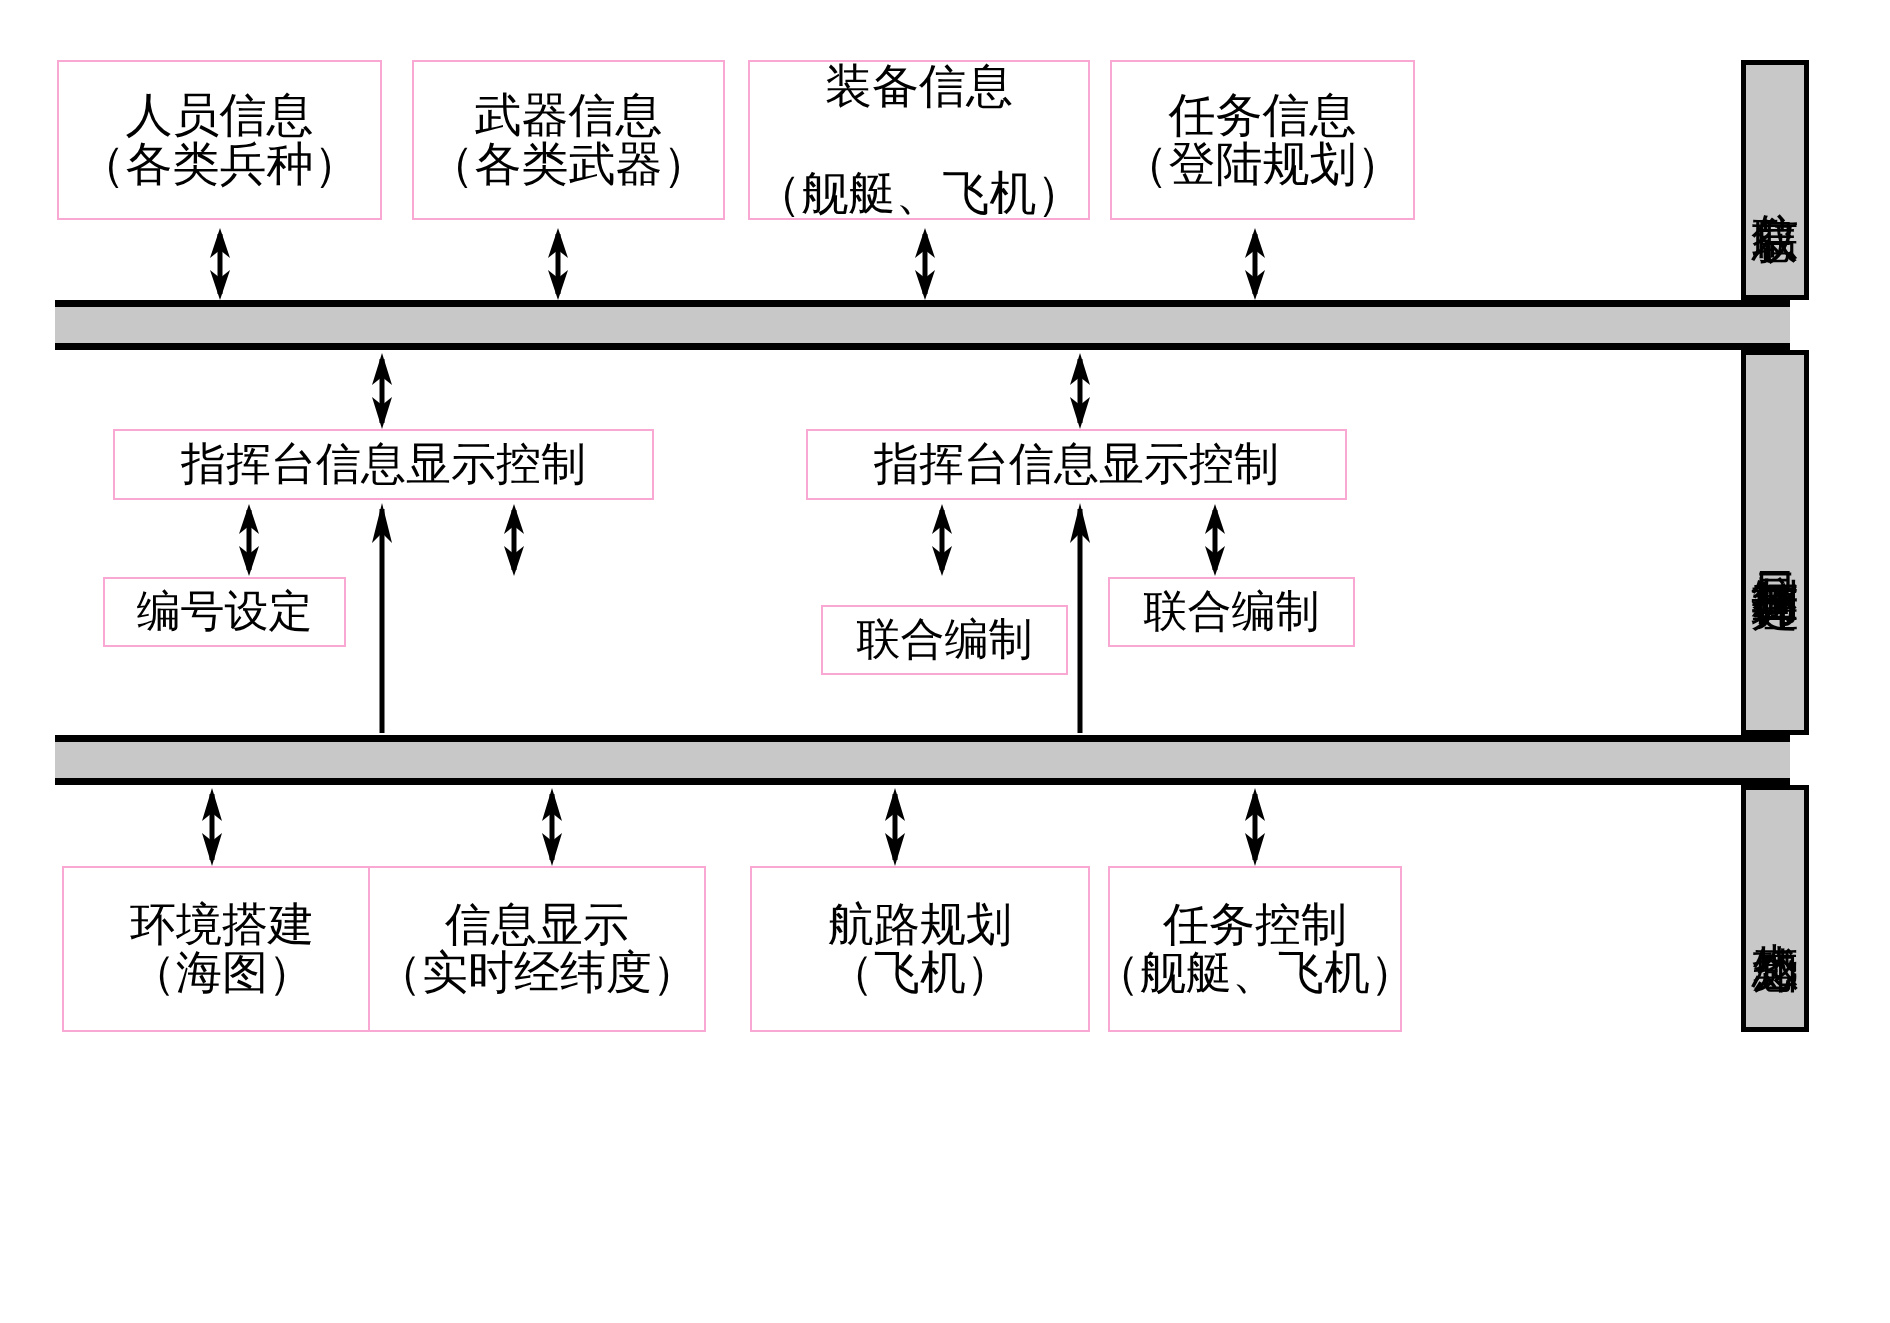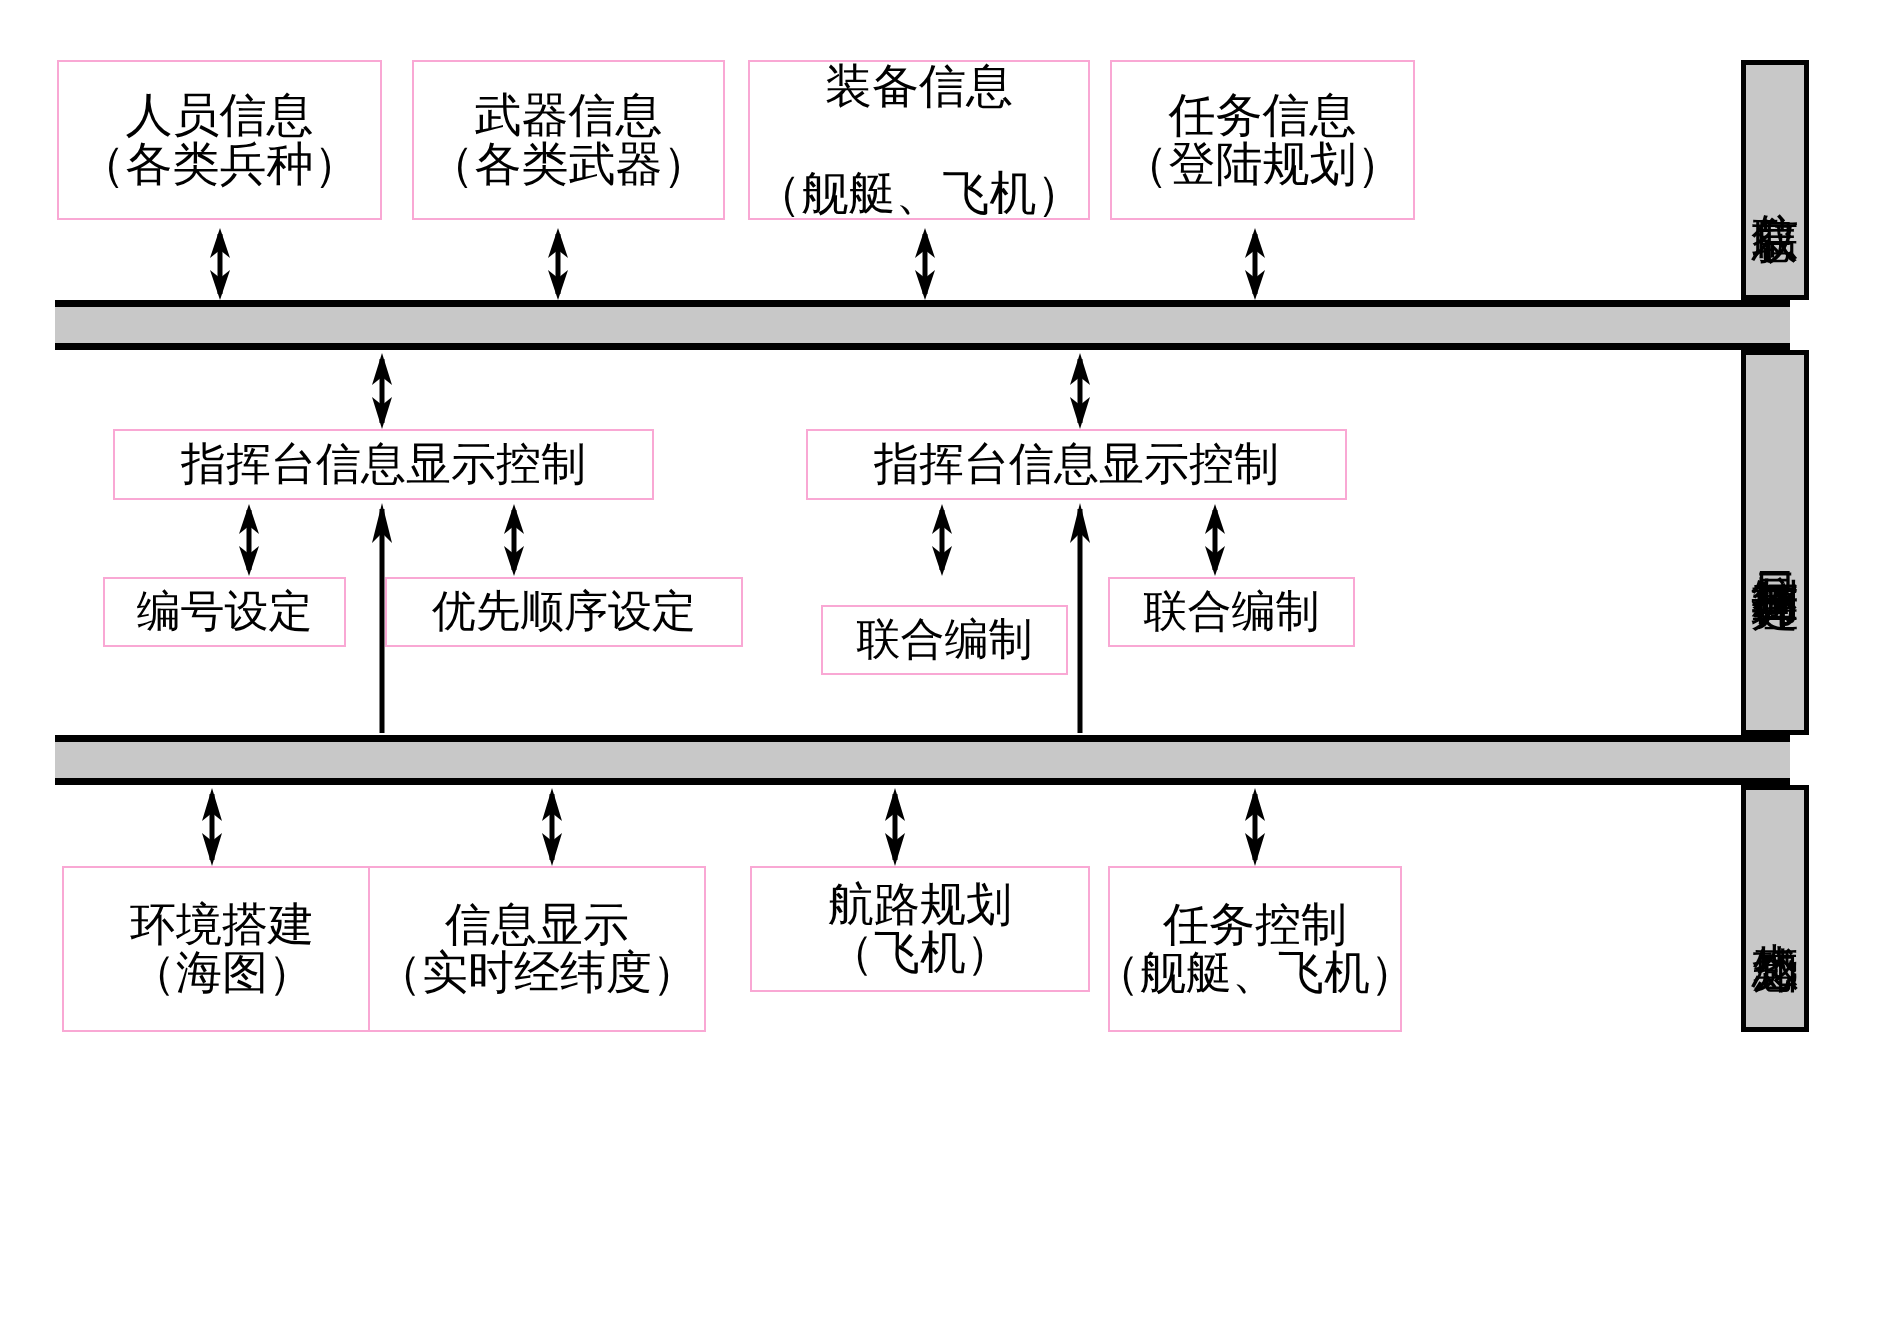--- a/index.html
+++ b/index.html
@@ -194,23 +194,20 @@
   <div class="arrow" style="left:1063px; top:503px; height:232px;">
     <svg width="34" height="232" viewBox="0 0 34 232">
       <line x1="17" y1="6" x2="17" y2="230" stroke="#000" stroke-width="5"></line>
       <polygon points="17,0 27,40 17,30 7,40" fill="#000"></polygon>
     </svg>
   </div>
 
   <div class="box fs-small" style="left:103px; top:577px; width:243px; height:70px;">
     <span class="ln">编号设定</span>
   </div>
-  <div class="box fs-small" style="left:385px; top:577px; width:358px; height:70px;">
-    <span class="ln">优先顺序设定</span>
-  </div>
   <div class="box fs-small" style="left:821px; top:577px; width:247px; height:70px;margin-top:28px;">
     <span class="ln">联合编制</span>
   </div>
   <div class="box fs-small" style="left:1108px; top:577px; width:247px; height:70px;">
     <span class="ln">联合编制</span>
   </div>
 
   <div class="bus" style="left:55px; top:735px; width:1735px; height:50px;"></div>
 
   <div class="arrow" style="left:195px; top:788px; height:78px;">
@@ -243,21 +240,21 @@
   </div>
 
   <div class="box fs-bot" style="left:62px; top:866px; width:320px; height:166px;">
     <span class="ln">环境搭建</span>
     <span class="ln">（海图）</span>
   </div>
   <div class="box fs-bot" style="left:368px; top:866px; width:338px; height:166px;">
     <span class="ln">信息显示</span>
     <span class="ln">（实时经纬度）</span>
   </div>
-  <div class="box fs-bot" style="left:750px; top:866px; width:340px; height:126px;">
+  <div class="box fs-bot" style="left:750px; top:866px; width:340px; height:166px;">
     <span class="ln">航路规划</span>
     <span class="ln">（飞机）</span>
   </div>
   <div class="box fs-bot" style="left:1108px; top:866px; width:294px; height:166px;">
     <span class="ln">任务控制</span>
     <span class="ln">（舰艇、飞机）</span>
   </div>
 
   <div class="side" style="left:1741px; top:60px; width:68px; height:240px;">
     <span class="vtext fs-side">信息获取</span>

